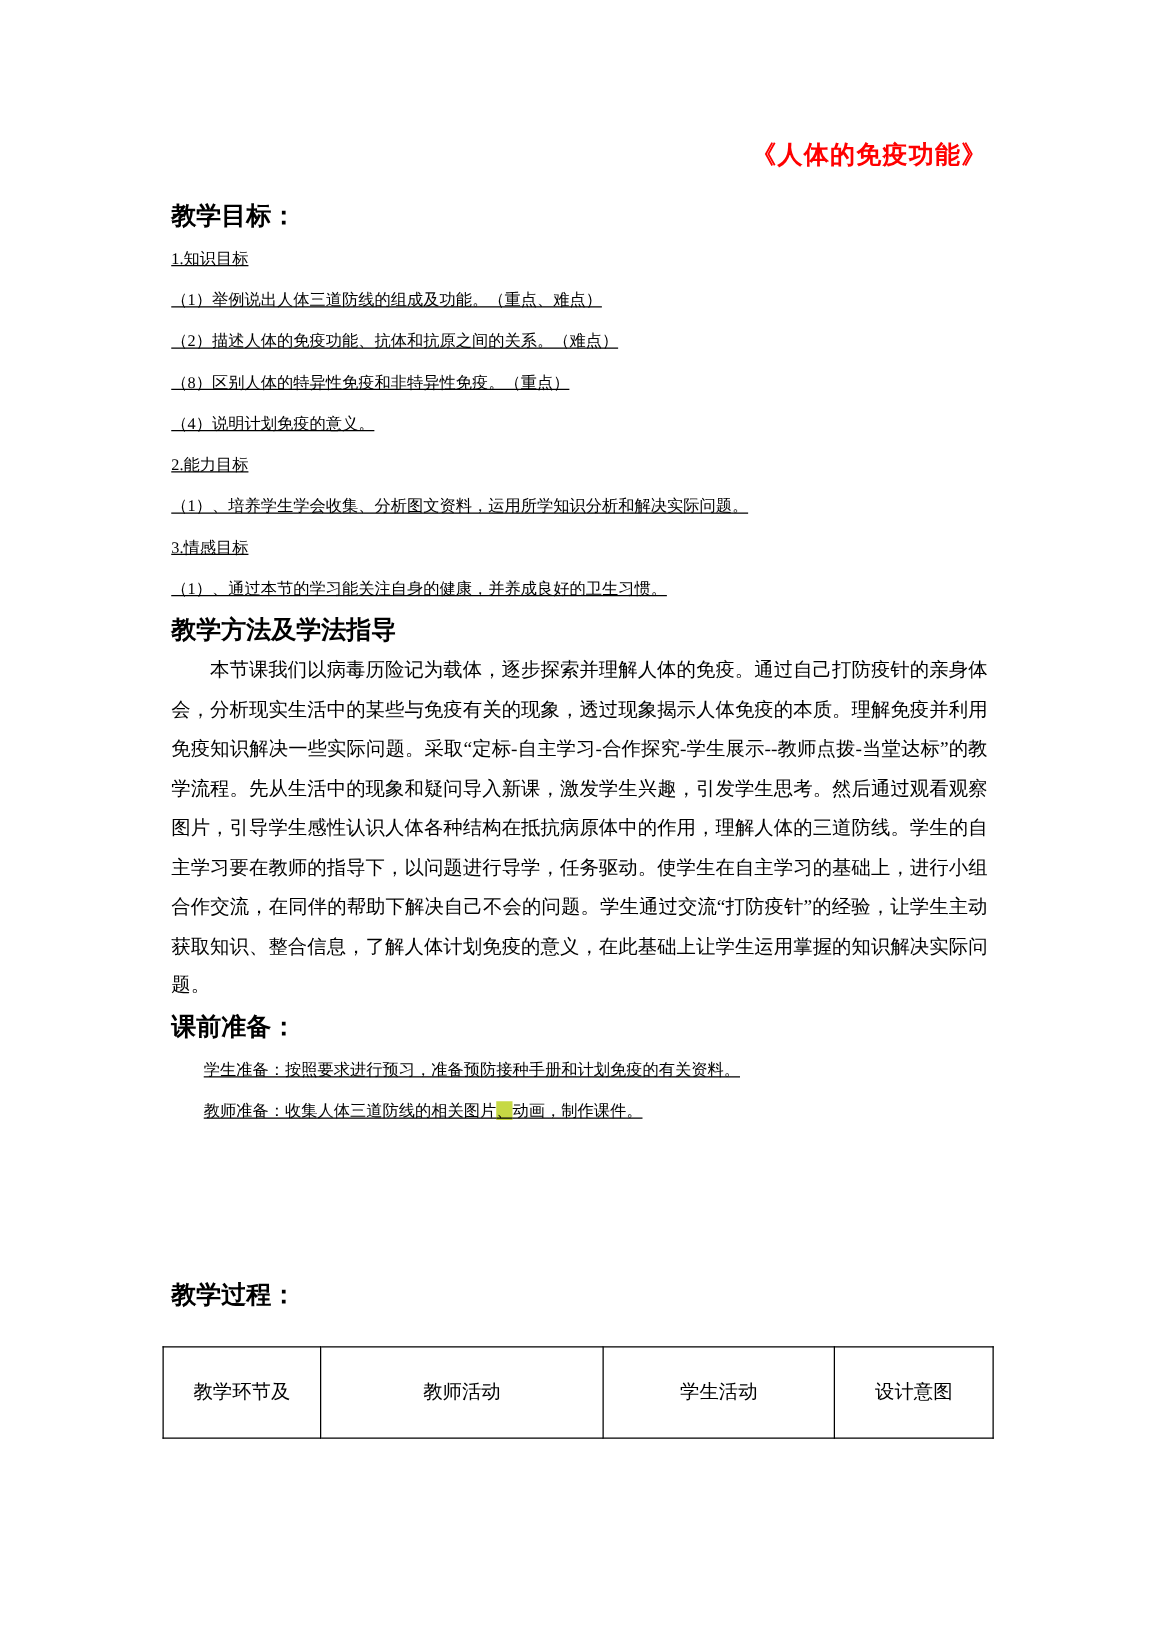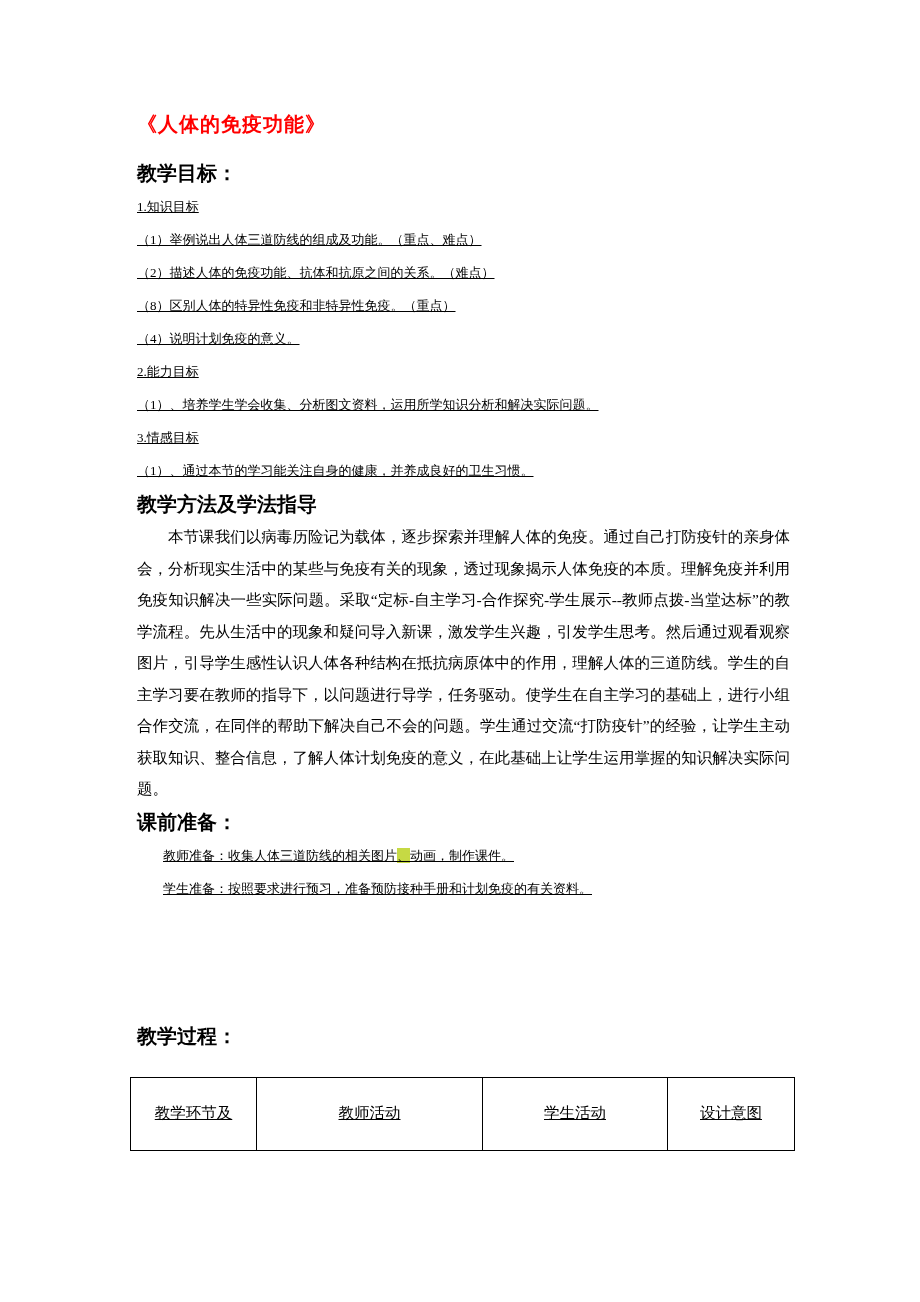--- a/index.html
+++ b/index.html
@@ -12,21 +12,21 @@
     position: relative;
     overflow: hidden;
   }
   .content {
     position: absolute;
     left: 137px;
     top: 110px;
     width: 653px;
   }
   .doc-title {
-    text-align: left;
+    text-align: right;
     font-size: 20px;
     font-weight: bold;
     color: #ff0000;
     letter-spacing: 1px;
     margin-bottom: 18px;
     line-height: 28px;
   }
   .heading {
     font-size: 20px;
     font-weight: bold;
@@ -55,21 +55,20 @@
     width: 660px;
     table-layout: fixed;
   }
   table.process td {
     border: 1px solid #000000;
     height: 72px;
     text-align: center;
     vertical-align: middle;
     font-size: 15.5px;
     padding: 0;
-    text-decoration: underline;
   }
   td.c1 { width: 125px; }
   td.c2 { width: 225px; }
   td.c3 { width: 184px; }
   td.c4 { width: 126px; }
 </style>
 </head>
 <body>
 
 <div class="content">
@@ -84,22 +83,22 @@
   <div class="line">（4）说明计划免疫的意义。</div>
   <div class="line">2.能力目标</div>
   <div class="line">（1）、培养学生学会收集、分析图文资料，运用所学知识分析和解决实际问题。</div>
   <div class="line">3.情感目标</div>
   <div class="line">（1）、通过本节的学习能关注自身的健康，并养成良好的卫生习惯。</div>
 
   <div class="heading">教学方法及学法指导</div>
   <div class="para">本节课我们以病毒历险记为载体，逐步探索并理解人体的免疫。通过自己打防疫针的亲身体会，分析现实生活中的某些与免疫有关的现象，透过现象揭示人体免疫的本质。理解免疫并利用免疫知识解决一些实际问题。采取“定标-自主学习-合作探究-学生展示--教师点拨-当堂达标”的教学流程。先从生活中的现象和疑问导入新课，激发学生兴趣，引发学生思考。然后通过观看观察图片，引导学生感性认识人体各种结构在抵抗病原体中的作用，理解人体的三道防线。学生的自主学习要在教师的指导下，以问题进行导学，任务驱动。使学生在自主学习的基础上，进行小组合作交流，在同伴的帮助下解决自己不会的问题。学生通过交流“打防疫针”的经验，让学生主动获取知识、整合信息，了解人体计划免疫的意义，在此基础上让学生运用掌握的知识解决实际问题。</div>
 
   <div class="heading">课前准备：</div>
+  <div class="line indent">学生准备：按照要求进行预习，准备预防接种手册和计划免疫的有关资料。</div>
   <div class="line indent"><span>教师准备：收集人体三道防线的相关图片</span><span class="highlight">、</span><span>动画，制作课件。</span></div>
-  <div class="line indent">学生准备：按照要求进行预习，准备预防接种手册和计划免疫的有关资料。</div>
 
   <div class="heading gap-before-process">教学过程：</div>
 
   <table class="process">
     <tbody>
         <tr>
       <td class="c1">教学环节及</td>
       <td class="c2">教师活动</td>
       <td class="c3">学生活动</td>
       <td class="c4">设计意图</td>

